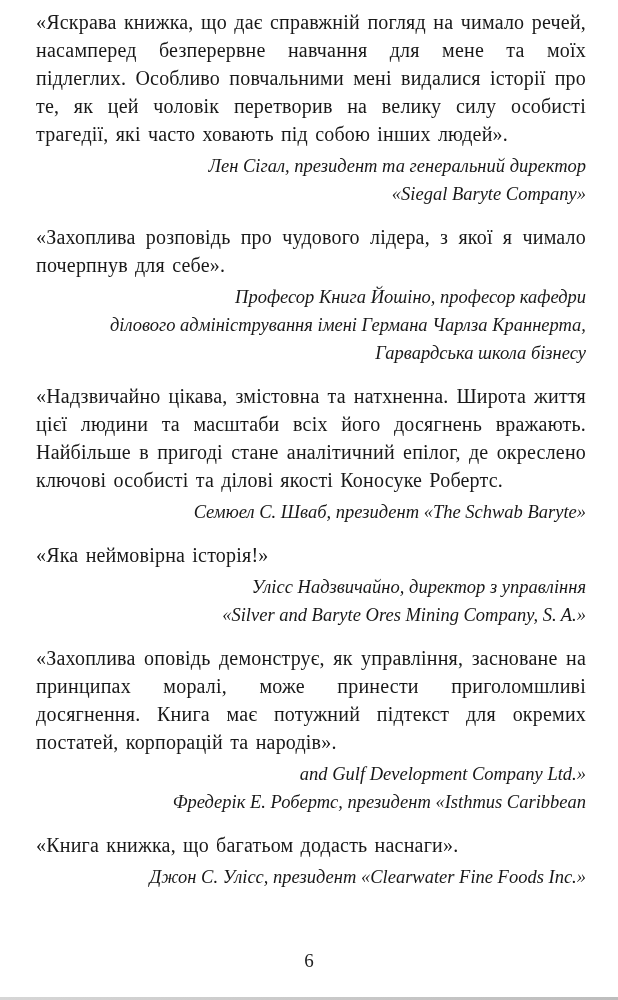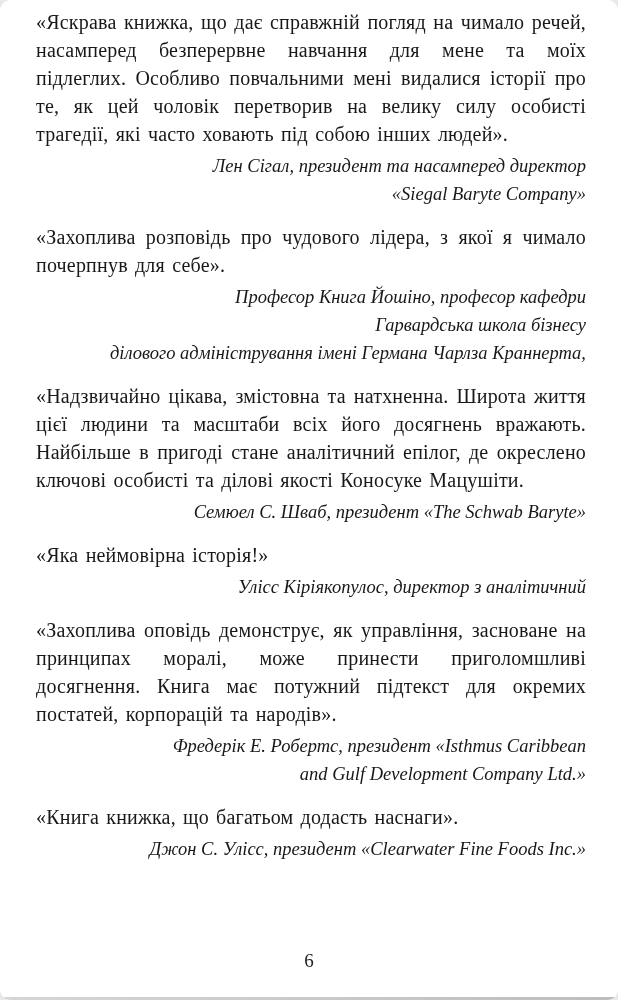--- a/index.html
+++ b/index.html
@@ -11,21 +11,20 @@
     position: relative;
     width: 618px;
     height: 1000px;
     margin: 0 auto;
     background: #ffffff;
     box-sizing: border-box;
     padding: 8px 32px 0 36px;
     overflow: hidden;
     font-family: "Liberation Serif", "DejaVu Serif", serif;
     color: #181818;
-    border-radius: 11px;
   }
   .page::after {
     content: "";
     position: absolute;
     left: 0;
     right: 0;
     bottom: 0;
     height: 3px;
     background: linear-gradient(to right, #d6d6d6, #bdbdbd);
   }
@@ -64,56 +63,57 @@
   }
 </style>
 </head>
 <body>
 
 <div class="page">
 
   <section class="review">
     <p class="quote">«Яскрава книжка, що дає справжній погляд на чимало речей, насамперед безперервне навчання для мене та моїх підлеглих. Особливо повчальними мені видалися історії про те, як цей чоловік перетворив на велику силу особисті трагедії, які часто ховають під собою інших людей».</p>
     <div class="attribution">
-      <div class="attr-line">Лен Сігал, президент та насамперед директор</div>
+      <div class="attr-line">Лен Сігал, президент та генеральний директор</div>
       <div class="attr-line">«Siegal Baryte Company»</div>
 
     </div>
   </section>
 
   <section class="review">
     <p class="quote">«Захоплива розповідь про чудового лідера, з якої я чимало почерпнув для себе».</p>
     <div class="attribution">
       <div class="attr-line">Професор Книга Йошіно, професор кафедри</div>
+      <div class="attr-line">ділового адміністрування імені Германа Чарлза Краннерта,</div>
       <div class="attr-line">Гарвардська школа бізнесу</div>
-      <div class="attr-line">ділового адміністрування імені Германа Чарлза Краннерта,</div>
     </div>
   </section>
 
   <section class="review">
-    <p class="quote">«Надзвичайно цікава, змістовна та натхненна. Широта життя цієї людини та масштаби всіх його досягнень вражають. Найбільше в пригоді стане аналітичний епілог, де окреслено ключові особисті та ділові якості Коносуке Мацушіти.</p>
+    <p class="quote">«Надзвичайно цікава, змістовна та натхненна. Широта життя цієї людини та масштаби всіх його досягнень вражають. Найбільше в пригоді стане аналітичний епілог, де окреслено ключові особисті та ділові якості Коносуке Робертс.</p>
     <div class="attribution">
       <div class="attr-line">Семюел С. Шваб, президент «The Schwab Baryte»</div>
 
     </div>
   </section>
 
   <section class="review">
     <p class="quote">«Яка неймовірна історія!»</p>
     <div class="attribution">
-      <div class="attr-line">Улісс Кіріякопулос, директор з аналітичний</div>
+      <div class="attr-line">Улісс Надзвичайно, директор з управління</div>
+      <div class="attr-line">«Silver and Baryte Ores Mining Company, S. A.»</div>
 
     </div>
   </section>
 
   <section class="review">
     <p class="quote">«Захоплива оповідь демонструє, як управління, засноване на принципах моралі, може принести приголомшливі досягнення. Книга має потужний підтекст для окремих постатей, корпорацій та народів».</p>
     <div class="attribution">
+      <div class="attr-line">and Gulf Development Company Ltd.»</div>
       <div class="attr-line">Фредерік Е. Робертс, президент «Isthmus Caribbean</div>
-      <div class="attr-line">and Gulf Development Company Ltd.»</div>
 
     </div>
   </section>
 
   <section class="review">
     <p class="quote">«Книга книжка, що багатьом додасть наснаги».</p>
     <div class="attribution">
       <div class="attr-line">Джон С. Улісс, президент «Clearwater Fine Foods Inc.»</div>
 
     </div>

